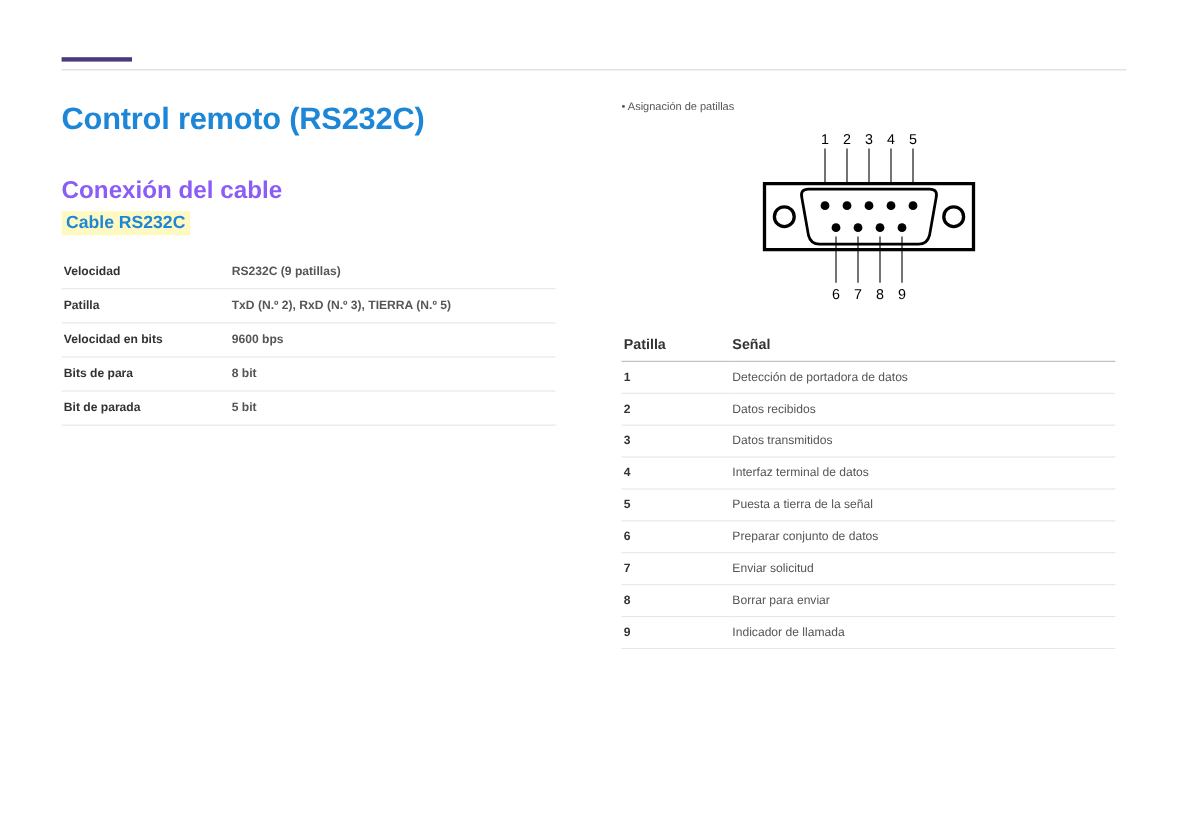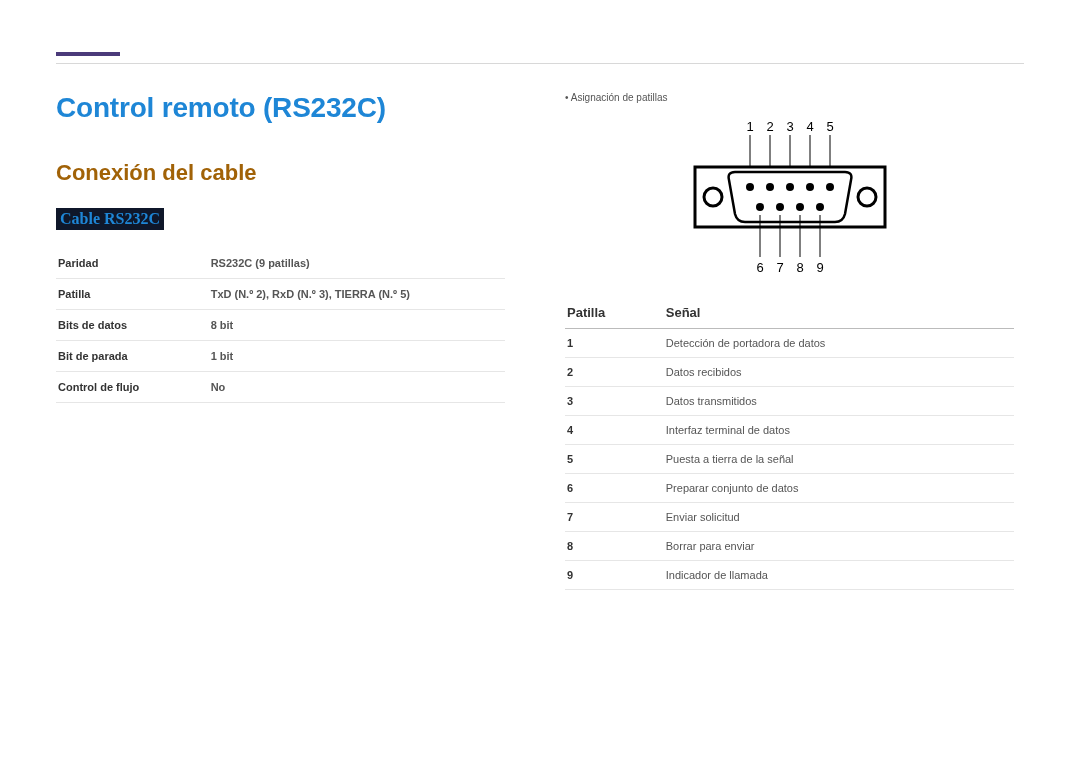--- a/index.html
+++ b/index.html
@@ -38,34 +38,33 @@
   }
   .col { flex: 1; min-width: 0; }
   h1 {
     color: #1e86d6;
     font-size: 28px;
     font-weight: 700;
     margin-bottom: 36px;
     letter-spacing: -0.2px;
   }
   h2 {
-    color: #a16207;
+    color: #8b5cf6;
     font-size: 22px;
     font-weight: 700;
-    margin-bottom: 22px;
+    margin-bottom: 6px;
   }
   h3 {
     color: #1e86d6;
     font-size: 16px;
     font-weight: 700;
-    background: #0f172a;
+    background: #fef9c3;
     display: inline-block;
     padding: 2px 4px;
     margin-bottom: 18px;
-    font-family: Liberation Serif, serif;
   }
   table.spec {
     width: 100%;
     border-collapse: collapse;
     font-size: 11px;
   }
   table.spec td {
     padding: 9px 2px;
     border-bottom: 1px solid #e6e6e6;
     vertical-align: top;
@@ -120,38 +119,38 @@
 <div class="content">
 
   <div class="col">
     <h1>Control remoto (RS232C)</h1>
     <h2>Conexión del cable</h2>
     <h3>Cable RS232C</h3>
 
     <table class="spec">
       <tbody>
         <tr>
-          <td class="label">Paridad</td>
+          <td class="label">Velocidad</td>
           <td>RS232C (9 patillas)</td>
         </tr>
         <tr>
           <td class="label">Patilla</td>
           <td>TxD (N.º 2), RxD (N.º 3), TIERRA (N.º 5)</td>
         </tr>
         <tr>
-          <td class="label">Bits de datos</td>
+          <td class="label">Velocidad en bits</td>
+          <td>9600 bps</td>
+        </tr>
+        <tr>
+          <td class="label">Bits de para</td>
           <td>8 bit</td>
         </tr>
         <tr>
           <td class="label">Bit de parada</td>
-          <td>1 bit</td>
-        </tr>
-        <tr>
-          <td class="label">Control de flujo</td>
-          <td>No</td>
+          <td>5 bit</td>
         </tr>
       </tbody>
     </table>
   </div>
 
   <div class="col">
     <div class="bullet-line">• Asignación de patillas</div>
 
     <div class="diagram">
       <svg width="230" height="160" viewBox="0 0 230 160">

